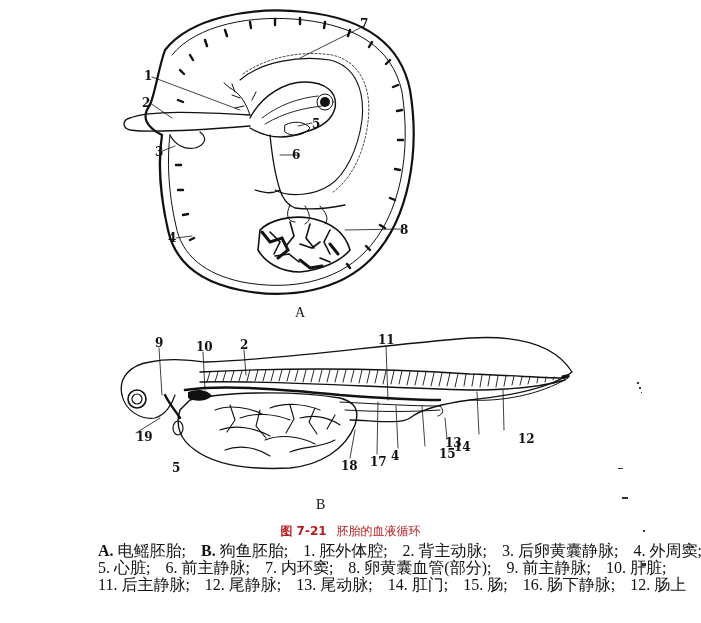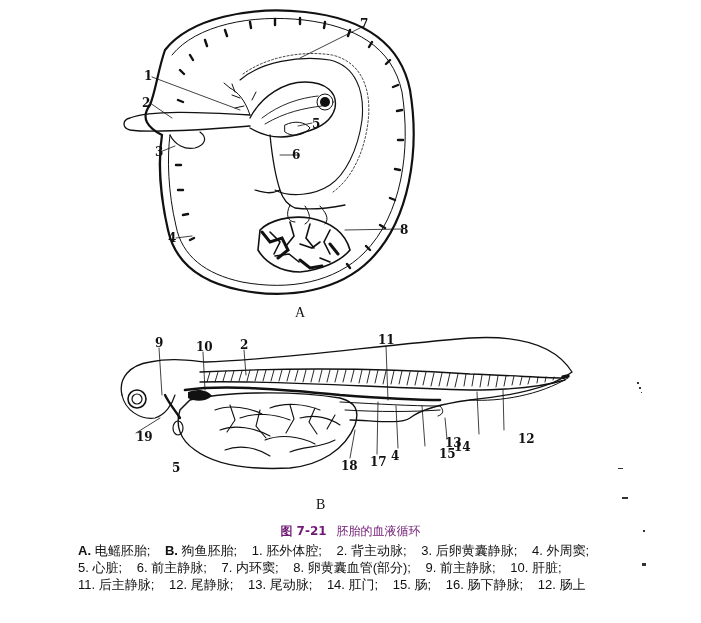--- a/index.html
+++ b/index.html
@@ -5,24 +5,24 @@
   html, body { margin: 0; padding: 0; background: #ffffff; }
   body { width: 701px; height: 623px; position: relative; overflow: hidden;
          font-family: "DejaVu Serif", "Liberation Serif", serif; color: #111; }
   .figure { position: absolute; left: 0; top: 0; width: 701px; height: 623px; }
   svg.drawing { position: absolute; left: 0; top: 0; }
   .lbl { position: absolute; font-family: "DejaVu Serif", "Liberation Serif", serif;
          font-size: 12px; font-weight: bold; color: #111; line-height: 12px; }
   .panel-lbl { position: absolute; font-family: "Liberation Serif", "DejaVu Serif", serif;
                font-size: 14px; color: #111; }
   .caption-title { position: absolute; left: 0; width: 701px; top: 523px; text-align: center;
-                   font-family: "DejaVu Sans", "Liberation Sans", sans-serif; font-size: 12px; color: #701a75; }
+                   font-family: "DejaVu Sans", "Liberation Sans", sans-serif; font-size: 12px; color: #b91c1c; }
   .caption-title .fig-no { font-weight: bold; margin-right: 10px; }
-  .legend { position: absolute; left: 78px; top: 542px; width: 520px;
-            font-family: Liberation Sans, sans-serif; font-size: 13px; line-height: 17px; color: #111; }
+  .legend { position: absolute; left: 98px; top: 542px; width: 520px;
+            font-family: Liberation Serif, serif; font-size: 16px; line-height: 17px; color: #111; }
   .legend .row { white-space: nowrap; }
   .legend .row.center { padding-left: 140px; }
   .legend .item { margin-right: 11px; }
   .legend .key { font-weight: bold; }
 </style>
 </head>
 <body>
 
 <div class="figure">
 

